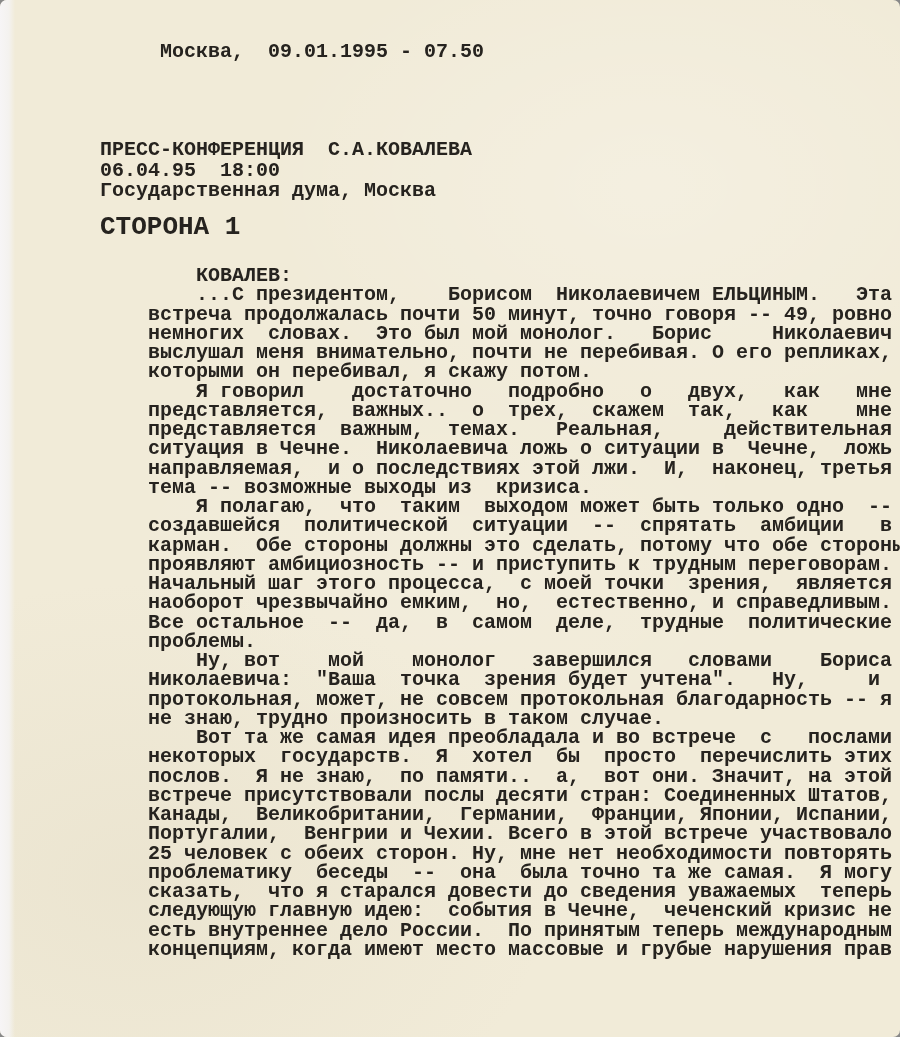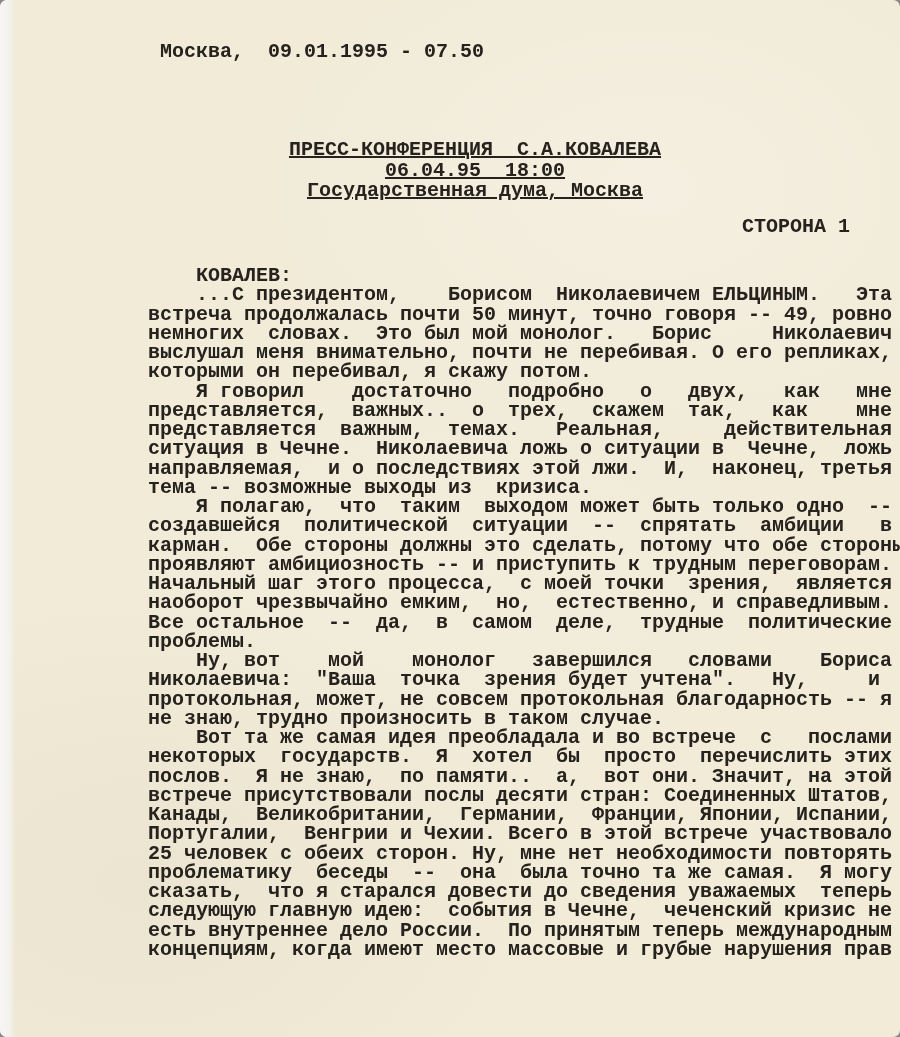--- a/index.html
+++ b/index.html
@@ -29,32 +29,31 @@
     position: absolute;
     left: 160px; top: 41px;
     font-size: 20px;
     line-height: 21px;
     white-space: pre;
   }
   .title-block {
     position: absolute;
     left: 100px; top: 140px;
     width: 750px;
-    text-align: center;
+    text-align: left;
     font-size: 20px;
     line-height: 20.6px;
-    text-decoration: underline;
   }
   .title-block div { white-space: pre; }
   .side-heading {
     position: absolute;
     left: 100px; top: 217px;
     width: 750px;
-    text-align: right;
-    font-size: 20px;
+    text-align: left;
+    font-size: 26px;
     line-height: 20.6px;
     white-space: pre;
   }
   .transcript {
     position: absolute;
     left: 100px; top: 266px;
     width: 780px;
     font-size: 20px;
     margin-left: 48px;
   }

